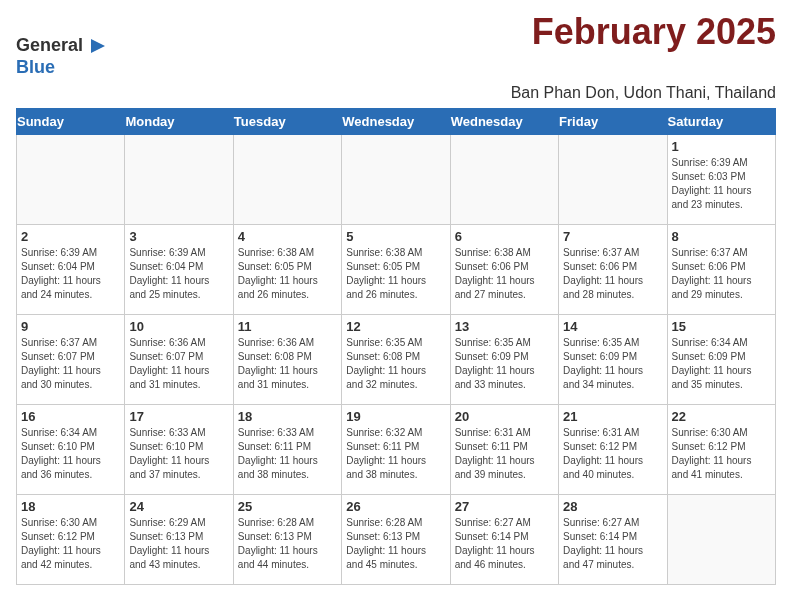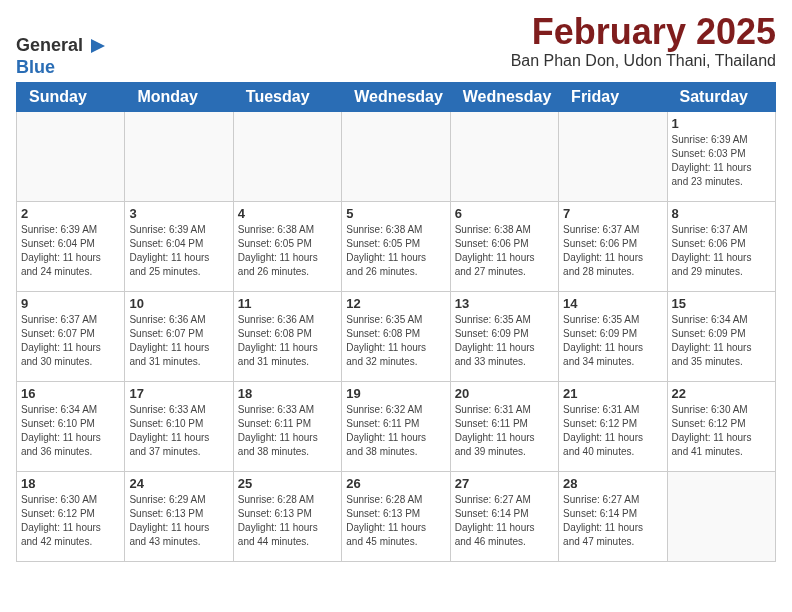--- a/index.html
+++ b/index.html
@@ -54,32 +54,33 @@
     .title-block h1 {
       font-size: 36px;
       color: #7f1d1d;
       font-weight: bold;
       line-height: 1.1;
     }
     .title-block h2 {
       font-size: 16px;
       color: #333;
       font-weight: normal;
+      margin-top: 32px;
     }
     .calendar {
       width: 100%;
       border-collapse: collapse;
       table-layout: fixed;
     }
     .calendar thead tr th {
       background: #2a6db5;
       color: #fff;
-      font-size: 16px;
-      font-weight: bold;
-      padding: 5px 12px;
+      font-size: 13px;
+      font-weight: bold;
+      padding: 5px 0;
       text-align: left;
       border: 1px solid #2a6db5;
     }
     .calendar tbody tr td {
       border: 1px solid #ccc;
       vertical-align: top;
       padding: 4px 4px;
       height: 90px;
       font-size: 10.5px;
       color: #333;

